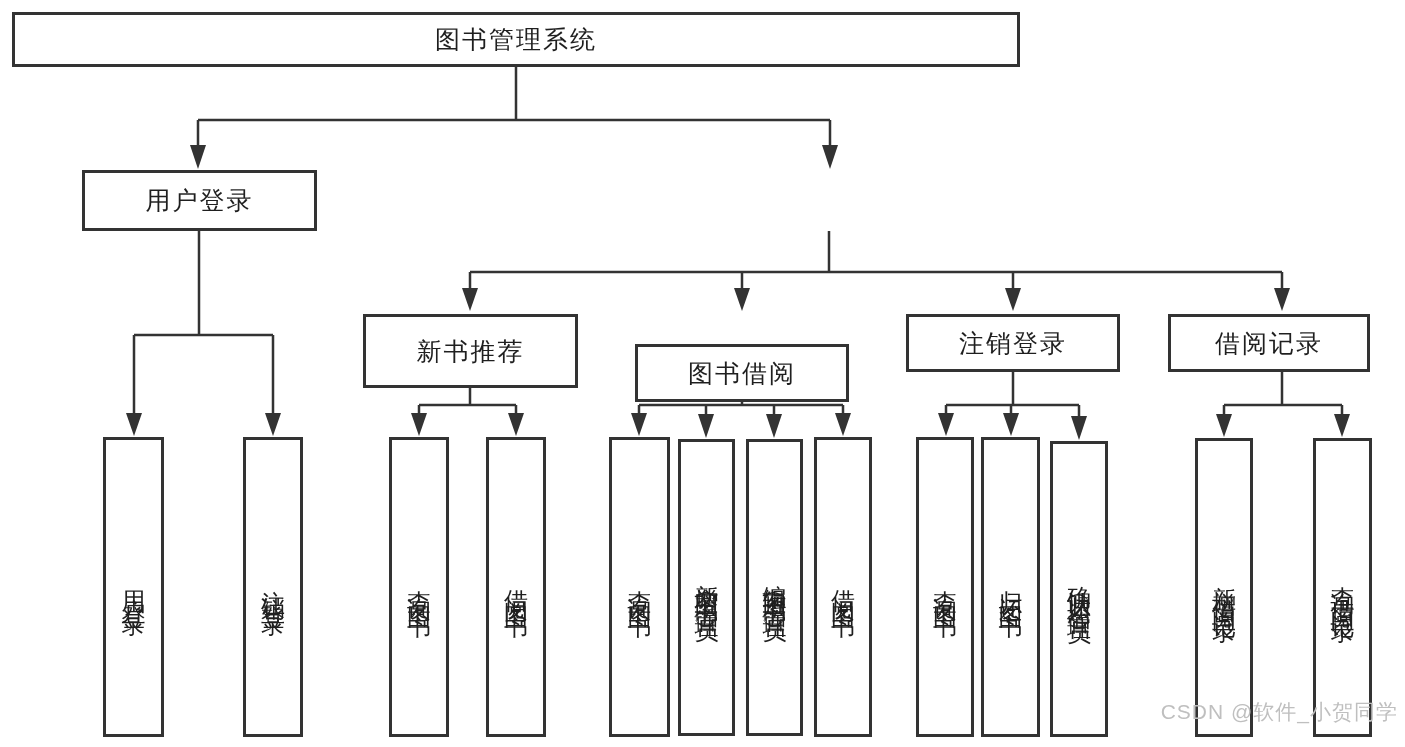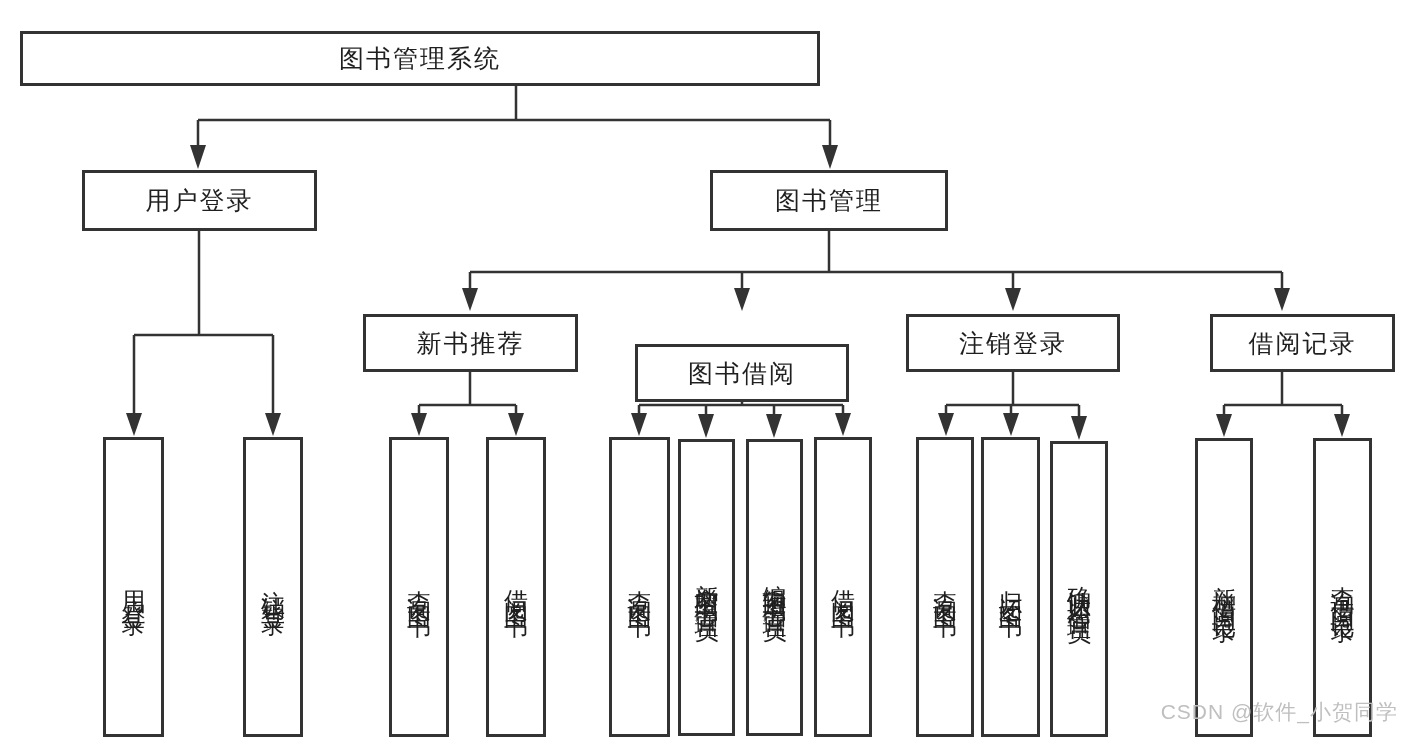--- a/index.html
+++ b/index.html
@@ -56,29 +56,28 @@
       <polygon points="766,414 782,414 774,438"></polygon>
       <polygon points="835,413 851,413 843,436"></polygon>
       <polygon points="938,413 954,413 946,436"></polygon>
       <polygon points="1003,413 1019,413 1011,436"></polygon>
       <polygon points="1071,416 1087,416 1079,440"></polygon>
       <polygon points="1216,414 1232,414 1224,437"></polygon>
       <polygon points="1334,414 1350,414 1342,437"></polygon>
     </g>
   </svg>
 
-  <div class="box h" style="left:20px; top:12px; width:800px; height:55px;margin-top:19px;">图书管理系统</div>
+  <div class="box h" style="left:12px; top:12px; width:1008px; height:55px;">图书管理系统</div>
 
   <div class="box h" style="left:82px; top:170px; width:235px; height:61px;">用户登录</div>
-  <div class="box h" style="left:710px; top:170px; width:238px; height:61px;">图书管理</div>
 
-  <div class="box h" style="left:363px; top:314px; width:215px; height:58px;">新书推荐</div>
+  <div class="box h" style="left:363px; top:314px; width:215px; height:74px;">新书推荐</div>
   <div class="box h" style="left:635px; top:314px; width:214px; height:58px;margin-top:30px;">图书借阅</div>
   <div class="box h" style="left:906px; top:314px; width:214px; height:58px;">注销登录</div>
-  <div class="box h" style="left:1210px; top:314px; width:185px; height:58px;">借阅记录</div>
+  <div class="box h" style="left:1168px; top:314px; width:202px; height:58px;">借阅记录</div>
 
   <div class="box v s4" style="left:103px; top:437px; width:61px; height:300px;">用户登录</div>
   <div class="box v s4" style="left:243px; top:437px; width:60px; height:300px;">注销登录</div>
 
   <div class="box v s4" style="left:389px; top:437px; width:60px; height:300px;">查询图书</div>
   <div class="box v s4" style="left:486px; top:437px; width:60px; height:300px;">借阅图书</div>
 
   <div class="box v s4" style="left:609px; top:437px; width:61px; height:300px;">查询图书</div>
   <div class="box v s9" style="left:678px; top:439px; width:57px; height:297px;">新增图书（管理员）</div>
   <div class="box v s9" style="left:746px; top:439px; width:57px; height:297px;">编辑图书（管理员）</div>

